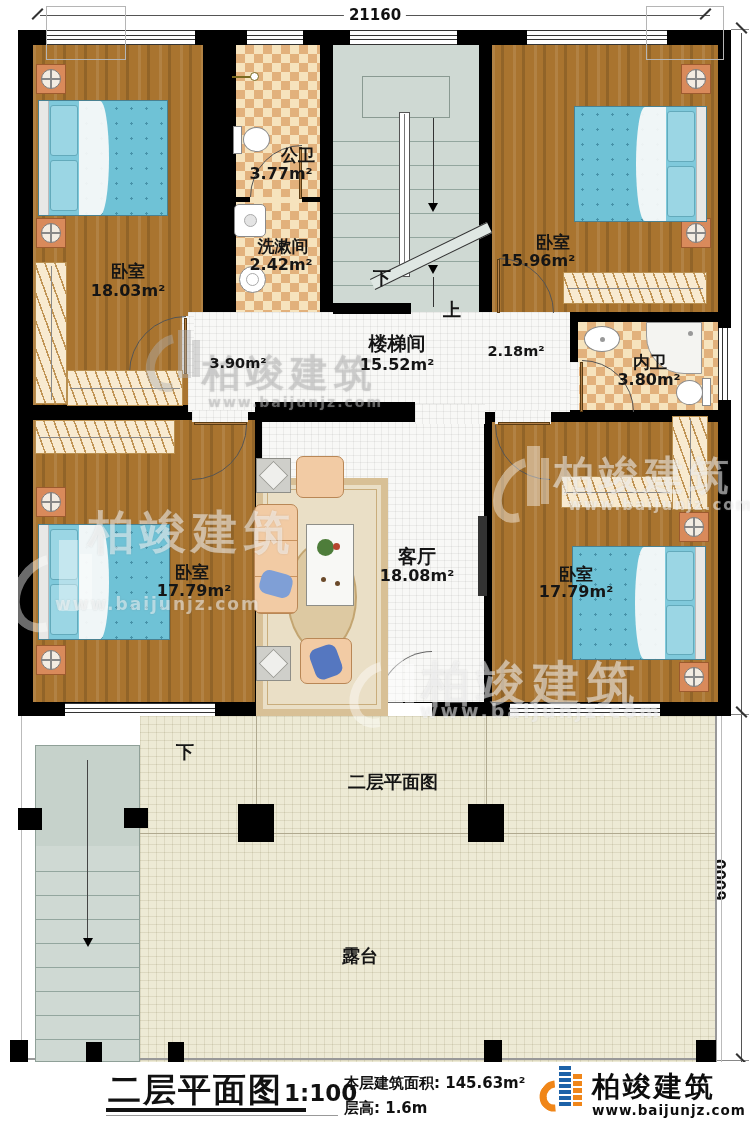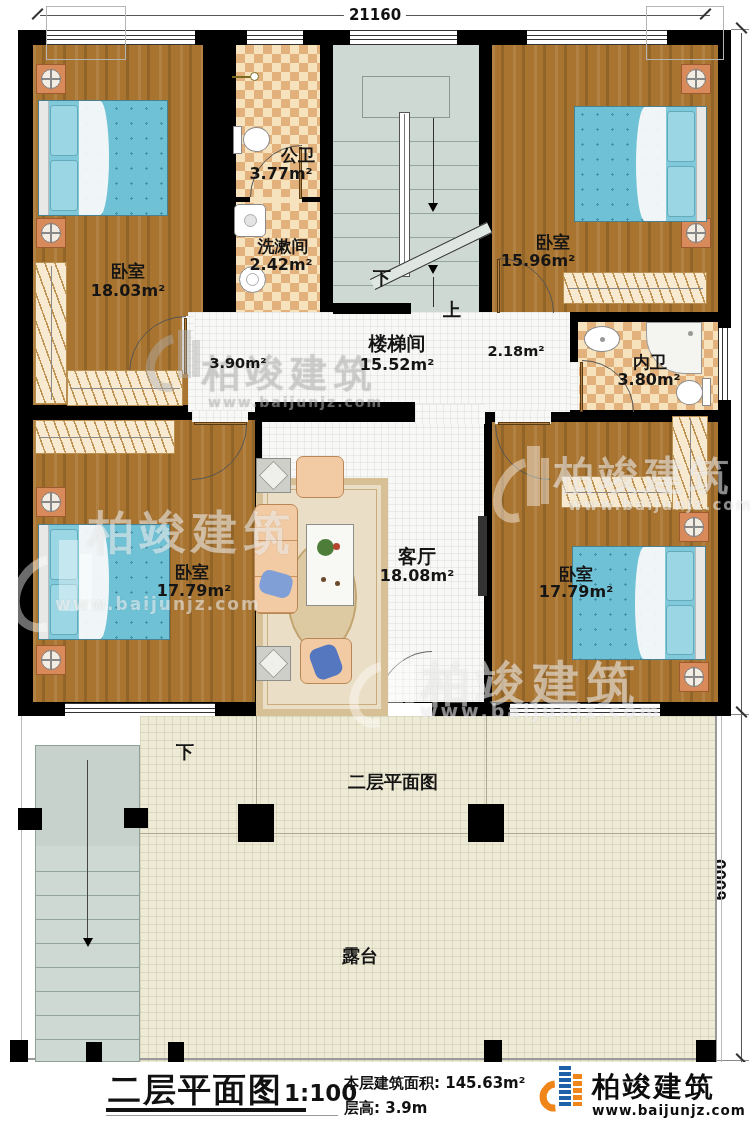--- a/index.html
+++ b/index.html
@@ -348,21 +348,21 @@
   <div class="a" style="left:108px;top:1068px;font-size:33px;font-weight:700;letter-spacing:2px;color:#111">二层平面图</div>
   <div class="a" style="left:106px;top:1108px;width:200px;height:4px;background:#111"></div>
   <div class="a" style="left:106px;top:1115px;width:232px;height:1px;background:#999"></div>
   <div class="a" style="left:284px;top:1080px;font-size:23px;font-weight:700;color:#111">1:100</div>
   <div class="a" style="left:344px;top:1074px;font-size:15px;font-weight:700;color:#111">
     <span>本层建筑面积:</span>
     <span>145.63m²</span>
   </div>
   <div class="a" style="left:344px;top:1099px;font-size:15px;font-weight:700;color:#111">
     <span>层高:</span>
-    <span>3.9m</span>
+    <span>1.6m</span>
   </div>
   <div class="a" style="left:540px;top:1066px;width:46px;height:50px">
     <div class="a" style="left:0;top:14px;width:30px;height:32px;border:7px solid #f08619;border-top-color:transparent;border-right-color:transparent;border-radius:50%;transform:rotate(40deg)"></div>
     <div class="a" style="left:19px;top:0;width:12px;height:40px;background:#1d62a8;background-image:repeating-linear-gradient(180deg,transparent 0 4px,#fff 4px 6px)"></div>
     <div class="a" style="left:33px;top:8px;width:9px;height:32px;background:#f08619;background-image:repeating-linear-gradient(180deg,transparent 0 5px,#fff 5px 7px)"></div>
   </div>
   <div class="a" style="left:592px;top:1068px;font-size:28px;font-weight:700;letter-spacing:3px;color:#0d0d0d">柏竣建筑</div>
   <div class="a" style="left:592px;top:1102px;font-size:13.5px;font-weight:700;letter-spacing:1px;color:#0d0d0d">www.baijunjz.com</div>
 
 </div>

